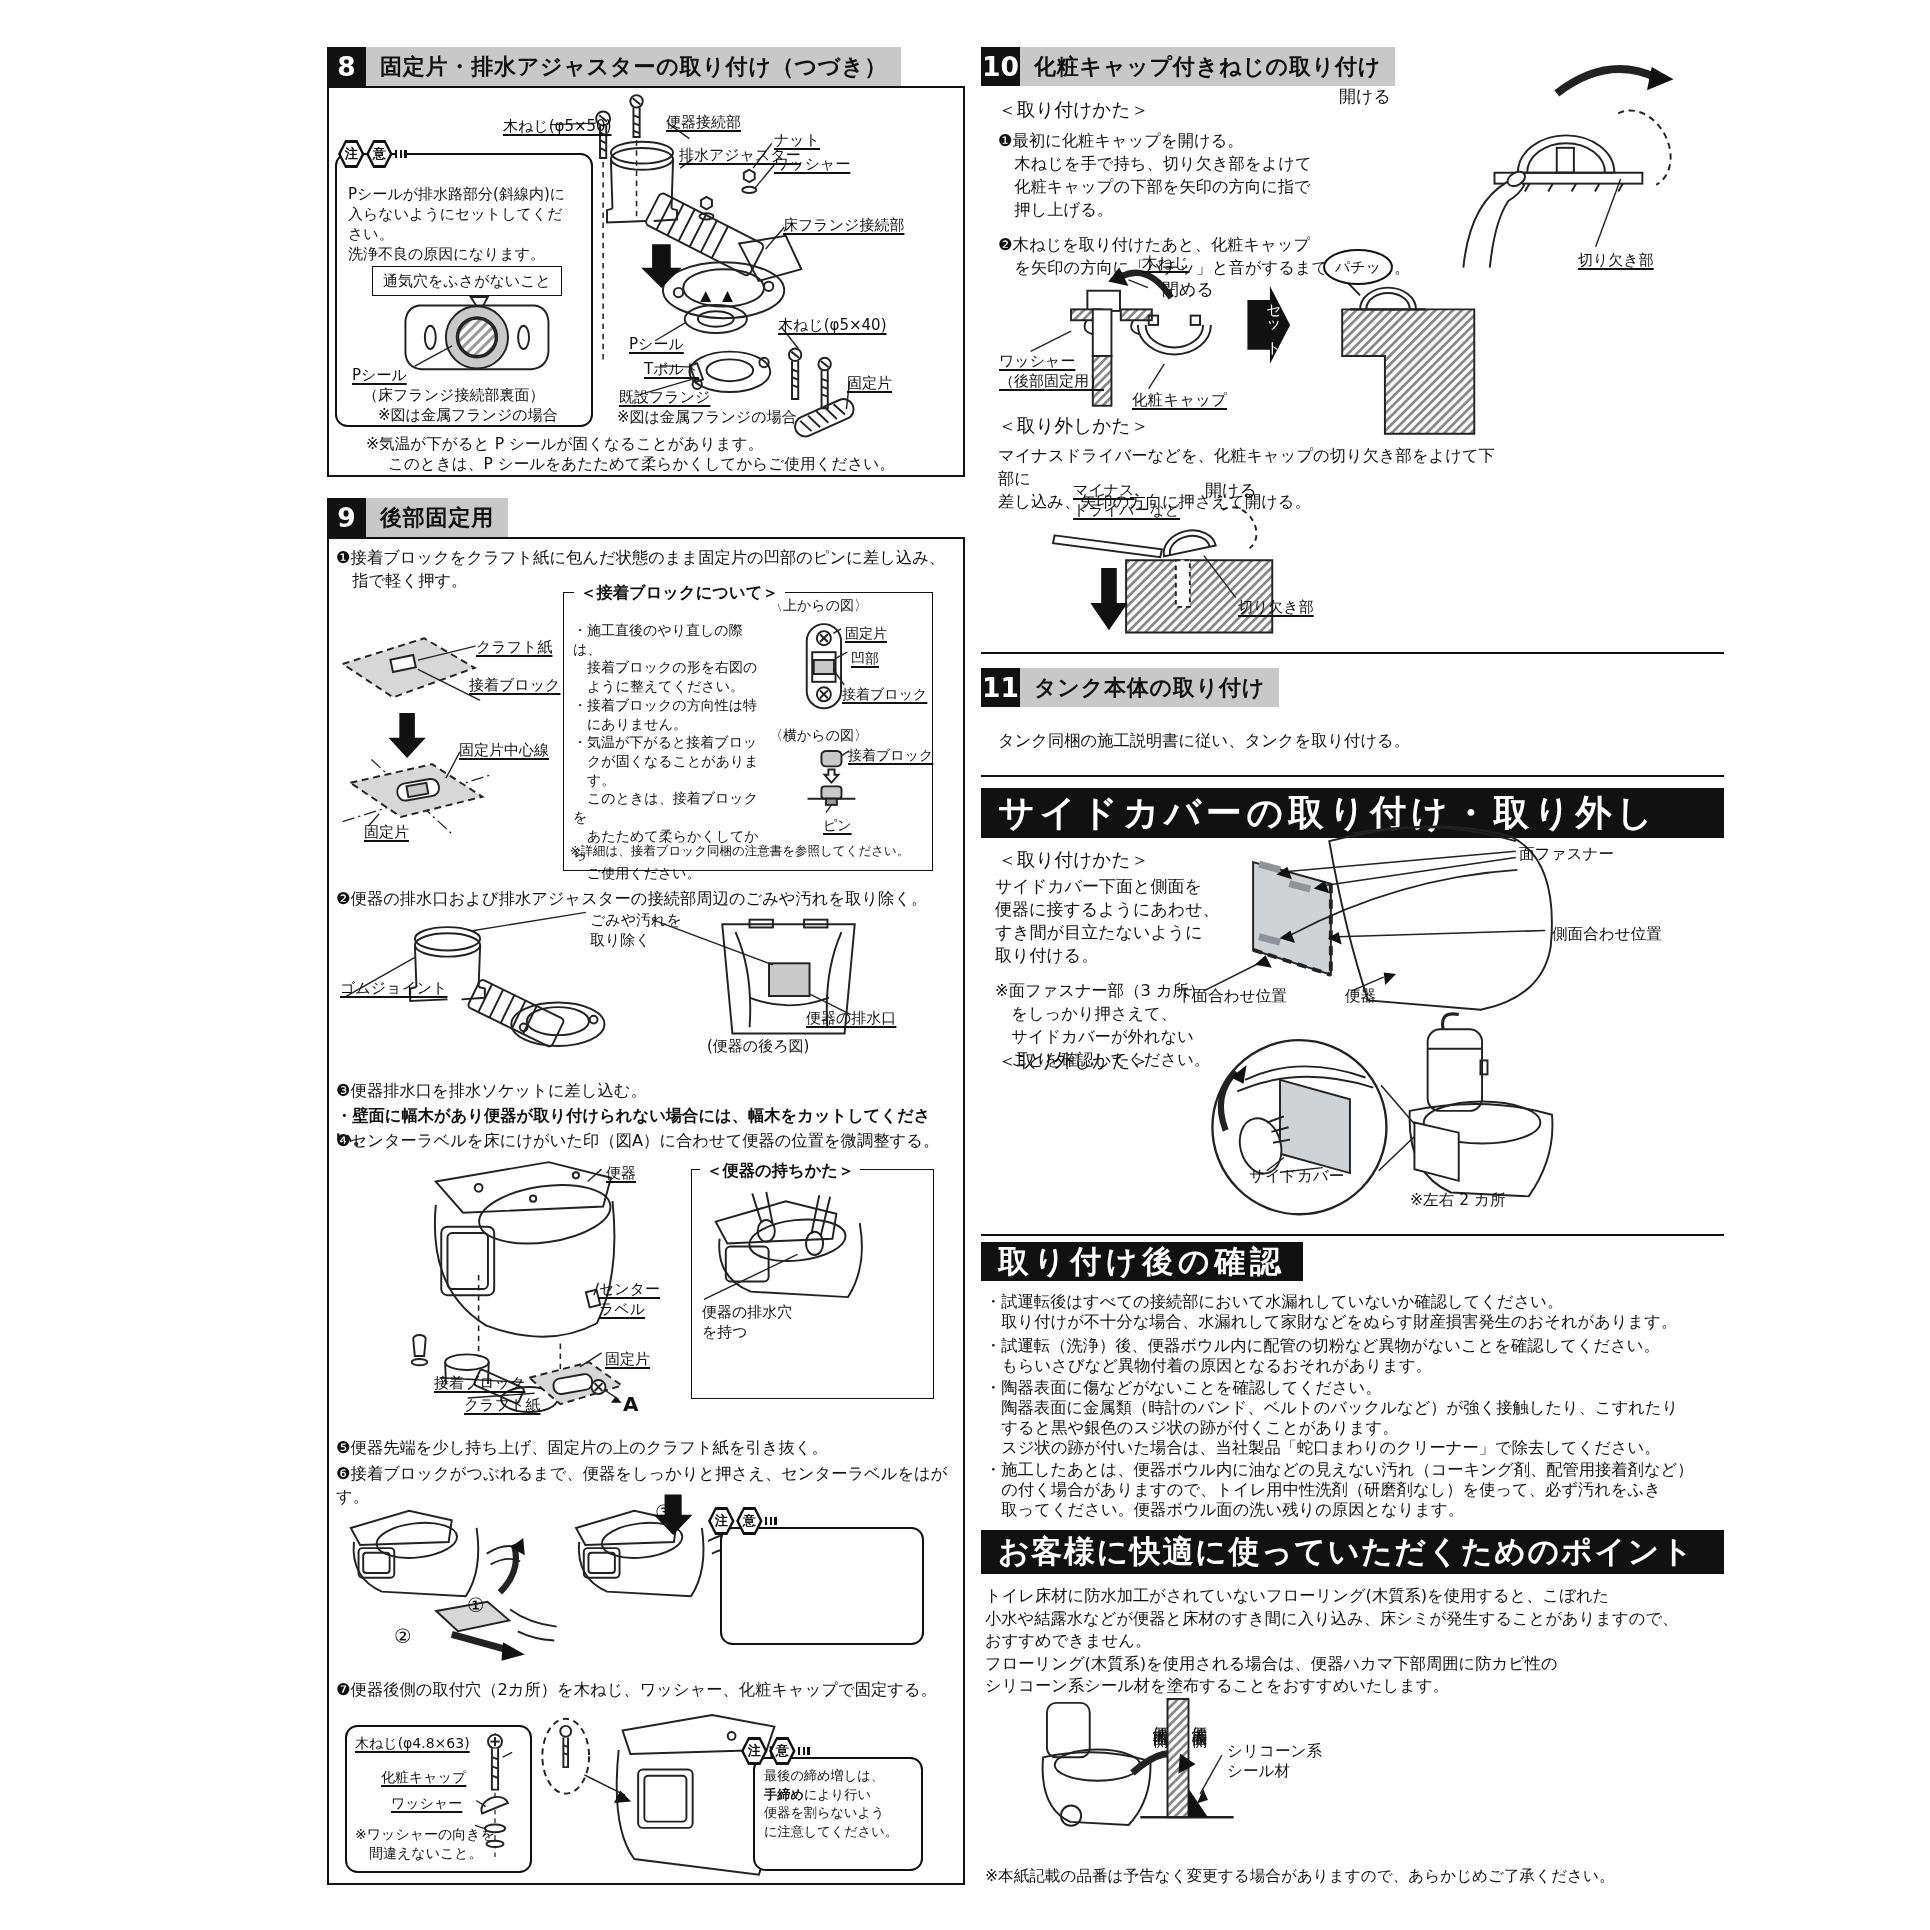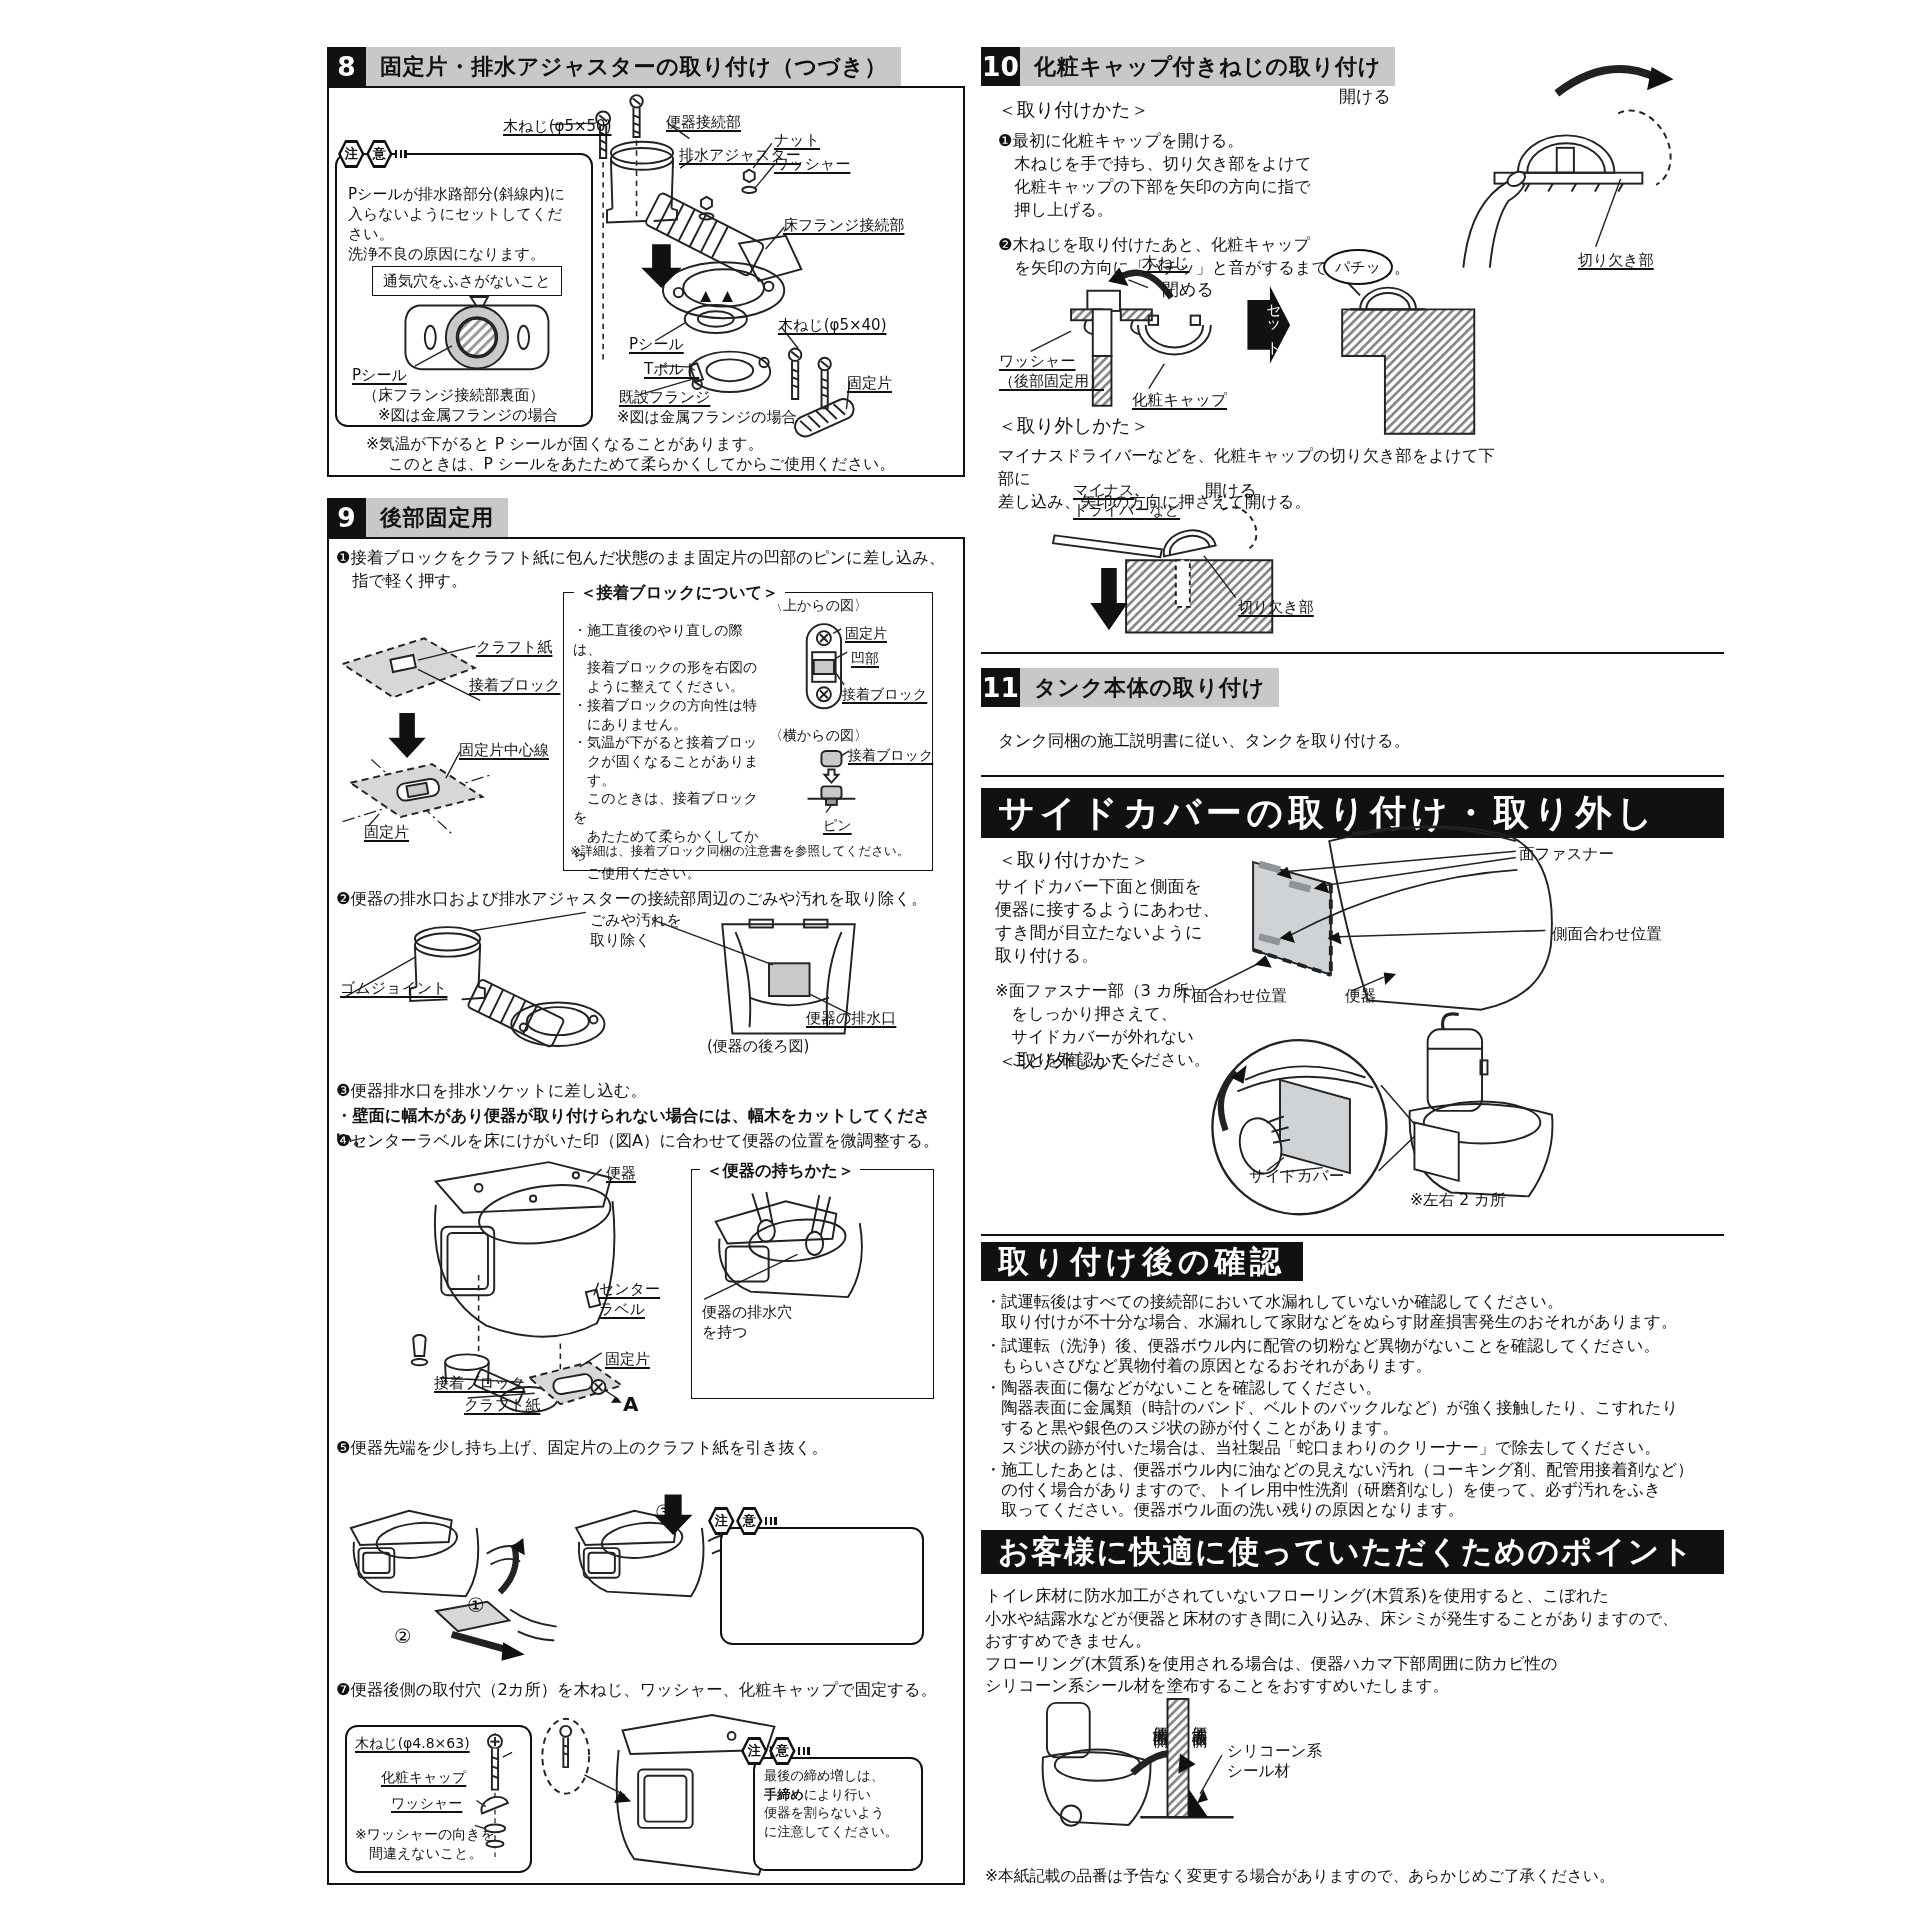--- a/index.html
+++ b/index.html
@@ -362,20 +362,21 @@
       <ellipse cx="120" cy="62" rx="62" ry="26" transform="rotate(-6 120 62)"></ellipse>
       <path d="M20,60 Q15,110 60,128 L185,135 Q210,95 200,40"></path>
       <rect x="28" y="70" width="55" height="45" rx="6"></rect>
       <line x1="120" y1="80" x2="0" y2="138" stroke-width="1.8"></line>
     </g>
   </svg>
   <span class="lbl" style="left:702px;top:1303px">便器の排水穴
 を持つ</span>
 
   <div class="t" style="left:336px;top:1436px;width:619px">❺便器先端を少し持ち上げ、固定片の上のクラフト紙を引き抜く。</div>
+  <div class="t" style="left:336px;top:1462px;width:619px">❻接着ブロックがつぶれるまで、便器をしっかりと押さえ、センターラベルをはがす。</div>
 
   <svg class="fig" style="left:335px;top:1493px" width="451" height="167" viewBox="0 0 580 215">
     <defs>
       <g id="toiA">
         <polygon points="10,30 85,8 140,20 136,48 22,52"></polygon>
         <ellipse cx="95" cy="46" rx="52" ry="22" transform="rotate(-6 95 46)"></ellipse>
         <path d="M14,48 Q10,95 50,112 L158,118 Q180,85 172,30"></path>
         <rect x="20" y="56" width="46" height="38" rx="5"></rect>
           <rect x="26" y="62" width="34" height="26" rx="4"></rect>
       </g>

